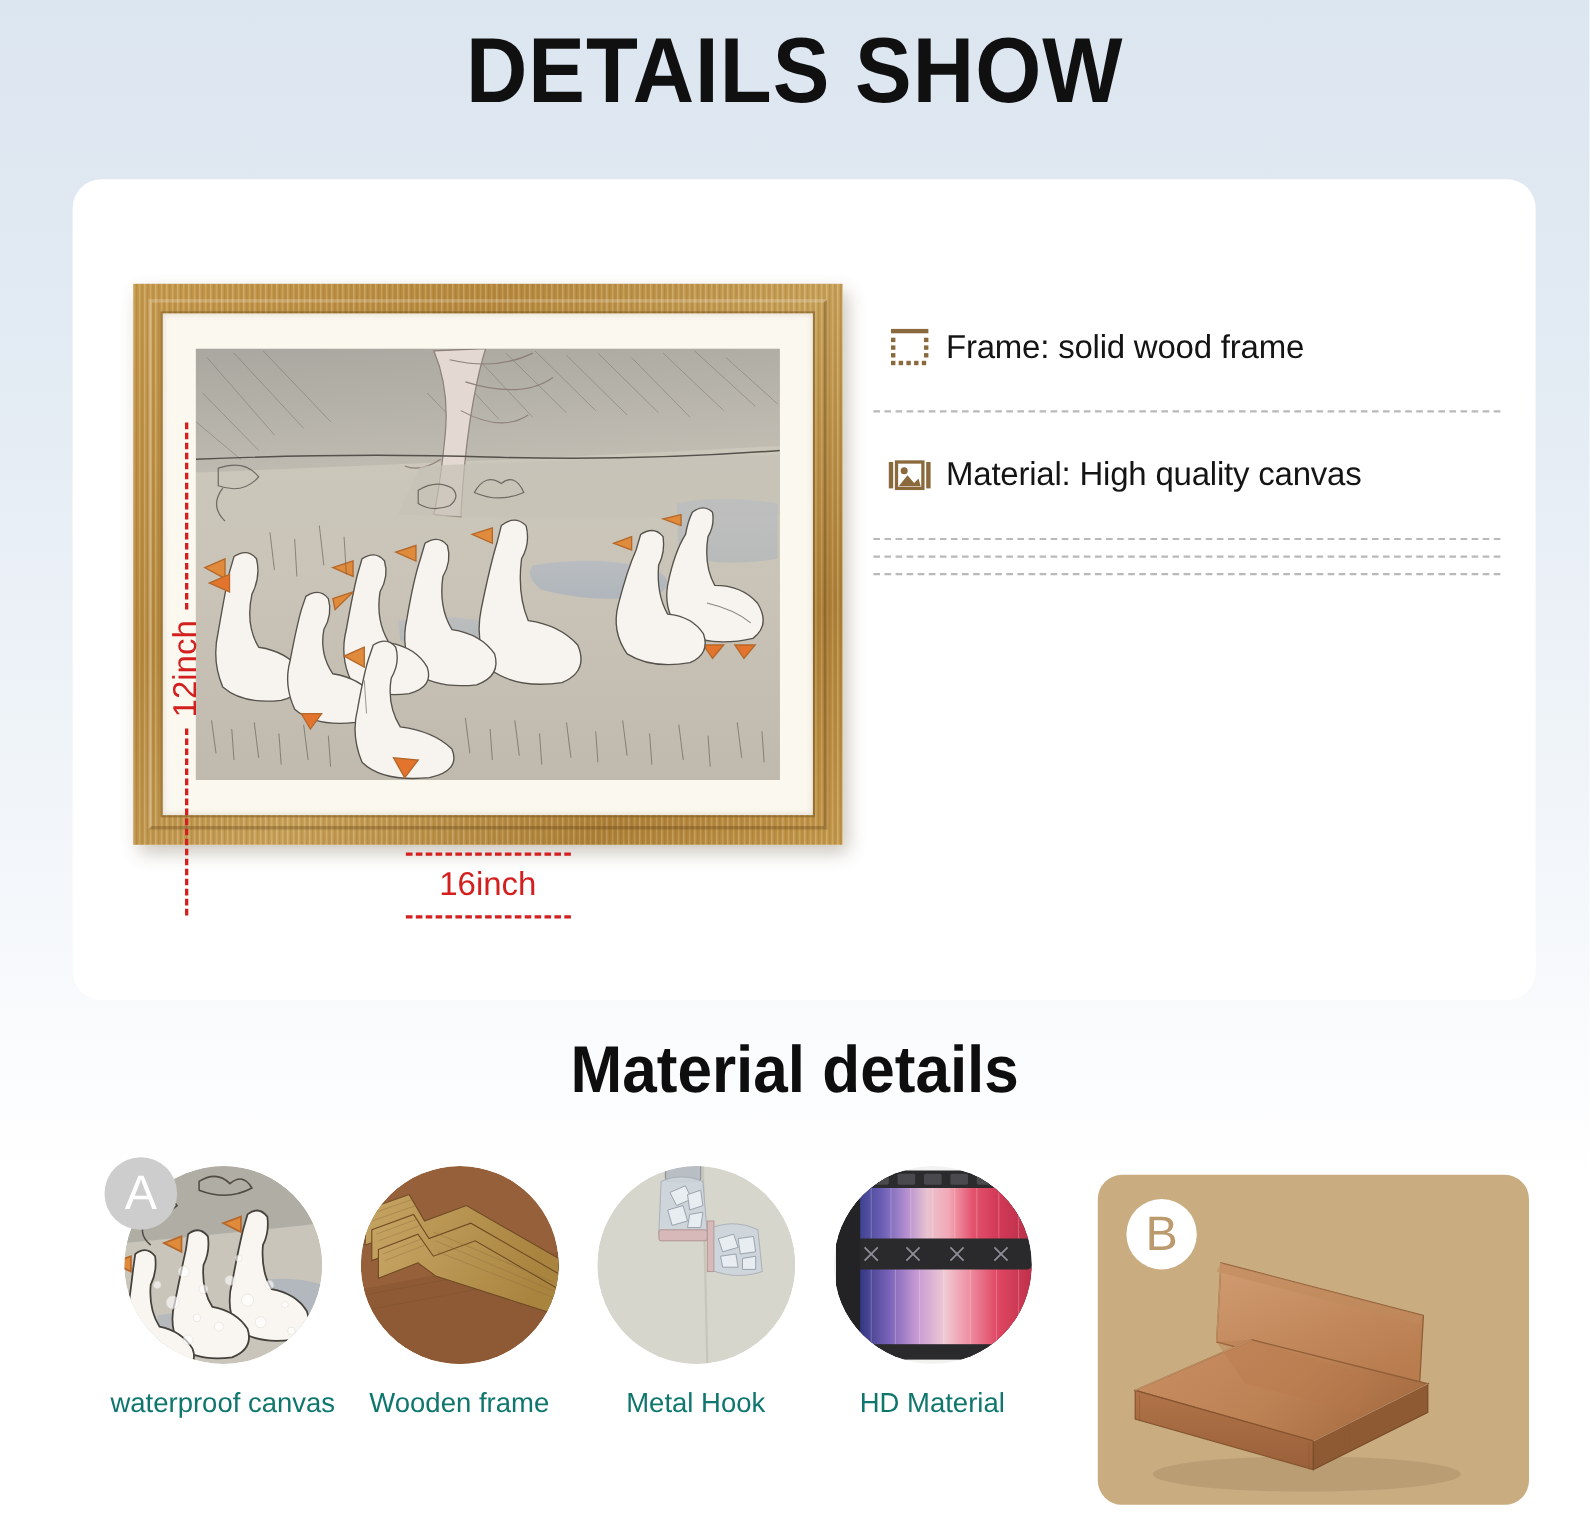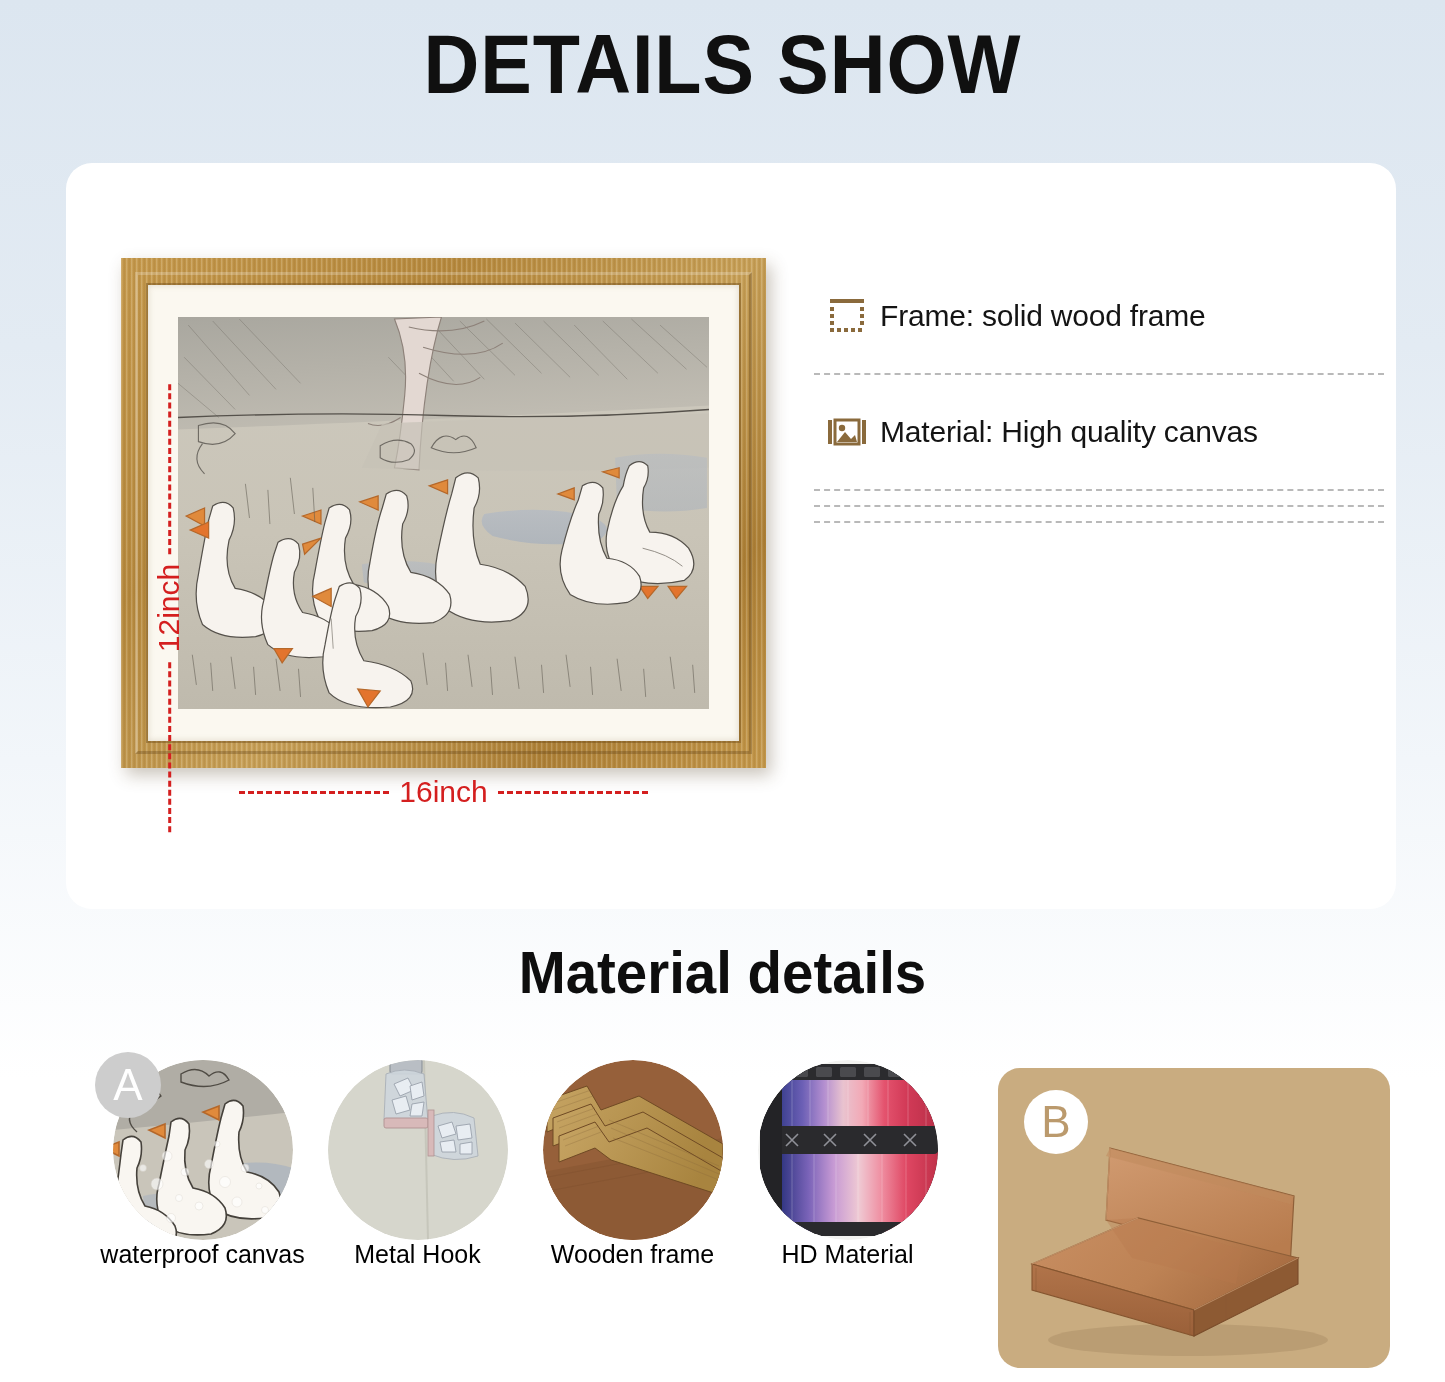--- a/index.html
+++ b/index.html
@@ -110,37 +110,38 @@
   }
   .dim-h {
     position: absolute;
     left: 55px;
     top: 612px;
     width: 645px;
     display: flex;
     align-items: center;
     justify-content: center;
     gap: 10px;
+    flex-direction: column;
   }
   .dim-label {
     color: #d41f1f;
     font-size: 30px;
     font-family: "Liberation Sans", sans-serif;
   }
   .dim-dash {
     width: 170px;
     height: 0;
     border-top: 3px dashed #d41f1f;
   }
   .dim-dash.short { width: 150px; }
 
   
   .features {
     position: absolute;
-    left: 748px;
+    left: 728px;
     top: 110px;
     width: 570px;
   }
   .feature-row {
     display: flex;
     align-items: center;
     min-height: 86px;
     padding: 6px 0;
   }
   .feature-icon {
@@ -195,22 +196,23 @@
     align-items: center;
   }
   .thumb-circle {
     width: 180px;
     height: 180px;
     border-radius: 50%;
     overflow: hidden;
     position: relative;
   }
   .thumb-label {
+    margin-top: 22px;
     font-size: 25px;
-    color: #000000;
+    color: #0f766e;
     white-space: nowrap;
   }
 
   .badge-a {
     position: absolute;
     left: 0px;
     top: -8px;
     width: 66px;
     height: 66px;
     border-radius: 50%;
@@ -504,20 +506,62 @@
           </g>
         </svg>
       </div>
       <div class="thumb-label">waterproof canvas</div>
     </div>
 
     <div class="thumb">
       <div class="thumb-circle">
         <svg width="180" height="180" viewBox="0 0 180 180">
           <defs>
+            <clipPath id="c2">
+                <circle cx="90" cy="90" r="90"></circle>
+              </clipPath>
+            <linearGradient id="woodG" x1="0" y1="0" x2="1" y2="0.3">
+              <stop offset="0%" stop-color="#c6a463"></stop>
+              <stop offset="45%" stop-color="#b99653"></stop>
+              <stop offset="100%" stop-color="#a8843f"></stop>
+            </linearGradient>
+          </defs>
+          <g clip-path="url(#c2)">
+            <rect width="180" height="180" fill="#96603a"></rect>
+            <path d="M0,112 L180,78 L180,180 L0,180 Z" fill="#8d5a35"></path>
+            <g stroke="#7a4d2c" stroke-width="0.8" opacity="0.4">
+              <path d="M0,118 L180,84"></path>
+                <path d="M0,132 L180,98"></path>
+            </g>
+            <g stroke="#6f4a24" stroke-width="1">
+              <path d="M4,40 L44,26 L58,50 L96,36 L180,84 L180,112 L60,72 L44,56 L4,72 Z" fill="url(#woodG)"></path>
+              <path d="M10,58 L48,44 L62,66 L100,52 L180,98 L180,122 L64,86 L48,72 L10,86 Z" fill="url(#woodG)"></path>
+              <path d="M16,76 L52,62 L66,82 L104,68 L180,112 L180,136 L68,100 L52,88 L16,102 Z" fill="url(#woodG)"></path>
+            </g>
+            <g stroke="#8a6a3c" stroke-width="0.6" opacity="0.55">
+              <path d="M8,44 L48,30"></path>
+                <path d="M10,50 L50,36"></path>
+                <path d="M14,62 L52,48"></path>
+              <path d="M16,68 L54,54"></path>
+                <path d="M20,80 L56,66"></path>
+                <path d="M22,86 L58,72"></path>
+              <path d="M66,60 L176,106"></path>
+                <path d="M68,68 L176,114"></path>
+                <path d="M70,78 L176,120"></path>
+            </g>
+          </g>
+        </svg>
+      </div>
+      <div class="thumb-label">Wooden frame</div>
+    </div>
+
+    <div class="thumb">
+      <div class="thumb-circle">
+        <svg width="180" height="180" viewBox="0 0 180 180">
+          <defs>
             <clipPath id="c3">
                 <circle cx="90" cy="90" r="90"></circle>
               </clipPath>
           </defs>
           <g clip-path="url(#c3)">
             <rect width="180" height="180" fill="#d9d9cf"></rect>
             <rect x="0" y="0" width="180" height="180" fill="#d4d4c9" opacity="0.5"></rect>
             <path d="M96,0 L100,180" stroke="#c6c6bb" stroke-width="2" fill="none"></path>
             <g>
               <rect x="62" y="-8" width="32" height="22" rx="3" fill="#b9bec4" stroke="#8e949b" stroke-width="1.2"></rect>
@@ -537,62 +581,20 @@
                 <path d="M128,66 L142,64 L144,78 L130,80 Z"></path>
                 <path d="M112,82 L126,80 L128,92 L114,92 Z"></path>
                 <path d="M132,84 L144,82 L144,94 L132,94 Z"></path>
               </g>
               <rect x="100" y="50" width="6" height="46" fill="#d8b9b9" stroke="#b09292" stroke-width="0.8"></rect>
             </g>
           </g>
         </svg>
       </div>
       <div class="thumb-label">Metal Hook</div>
-    </div>
-
-    <div class="thumb">
-      <div class="thumb-circle">
-        <svg width="180" height="180" viewBox="0 0 180 180">
-          <defs>
-            <clipPath id="c2">
-                <circle cx="90" cy="90" r="90"></circle>
-              </clipPath>
-            <linearGradient id="woodG" x1="0" y1="0" x2="1" y2="0.3">
-              <stop offset="0%" stop-color="#c6a463"></stop>
-              <stop offset="45%" stop-color="#b99653"></stop>
-              <stop offset="100%" stop-color="#a8843f"></stop>
-            </linearGradient>
-          </defs>
-          <g clip-path="url(#c2)">
-            <rect width="180" height="180" fill="#96603a"></rect>
-            <path d="M0,112 L180,78 L180,180 L0,180 Z" fill="#8d5a35"></path>
-            <g stroke="#7a4d2c" stroke-width="0.8" opacity="0.4">
-              <path d="M0,118 L180,84"></path>
-                <path d="M0,132 L180,98"></path>
-            </g>
-            <g stroke="#6f4a24" stroke-width="1">
-              <path d="M4,40 L44,26 L58,50 L96,36 L180,84 L180,112 L60,72 L44,56 L4,72 Z" fill="url(#woodG)"></path>
-              <path d="M10,58 L48,44 L62,66 L100,52 L180,98 L180,122 L64,86 L48,72 L10,86 Z" fill="url(#woodG)"></path>
-              <path d="M16,76 L52,62 L66,82 L104,68 L180,112 L180,136 L68,100 L52,88 L16,102 Z" fill="url(#woodG)"></path>
-            </g>
-            <g stroke="#8a6a3c" stroke-width="0.6" opacity="0.55">
-              <path d="M8,44 L48,30"></path>
-                <path d="M10,50 L50,36"></path>
-                <path d="M14,62 L52,48"></path>
-              <path d="M16,68 L54,54"></path>
-                <path d="M20,80 L56,66"></path>
-                <path d="M22,86 L58,72"></path>
-              <path d="M66,60 L176,106"></path>
-                <path d="M68,68 L176,114"></path>
-                <path d="M70,78 L176,120"></path>
-            </g>
-          </g>
-        </svg>
-      </div>
-      <div class="thumb-label">Wooden frame</div>
     </div>
 
     <div class="thumb">
       <div class="thumb-circle">
         <svg width="180" height="180" viewBox="0 0 180 180">
           <defs>
             <clipPath id="c4">
                 <circle cx="90" cy="90" r="90"></circle>
               </clipPath>
             <linearGradient id="prtG" x1="0" y1="0" x2="1" y2="0">

